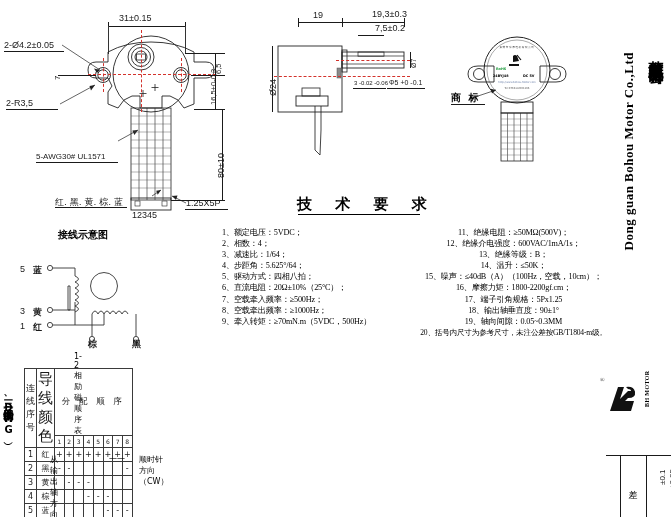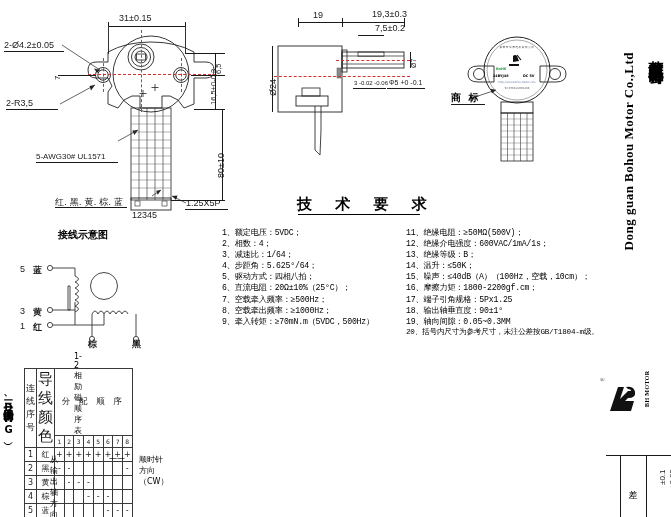--- a/index.html
+++ b/index.html
@@ -50,21 +50,21 @@
   .center-v {
     position:absolute; width:0;
     border-left:1px dashed #d3322c;
   }
 
   
   .spec-line {
     font-size: 8.2px;
     line-height: 11.1px;
     white-space: nowrap;
-    font-family: Liberation Mono, monospace;
+    font-family: Liberation Serif, serif;
     letter-spacing: -0.2px;
   }
   .req-title {
     font-size: 15px;
     font-weight: bold;
     letter-spacing: 9px;
     font-family: "DejaVu Sans", sans-serif;
   }
   .req-underline {
     position:absolute; height:1px; background:#000;
@@ -314,21 +314,21 @@
     <div class="spec-line">2、相数：4；</div>
     <div class="spec-line">3、减速比：1/64；</div>
     <div class="spec-line">4、步距角：5.625°/64；</div>
     <div class="spec-line">5、驱动方式：四相八拍；</div>
     <div class="spec-line">6、直流电阻：20Ω±10%（25°C）；</div>
     <div class="spec-line">7、空载牵入频率：≥500Hz；</div>
     <div class="spec-line">8、空载牵出频率：≥1000Hz；</div>
     <div class="spec-line">9、牵入转矩：≥70mN.m（5VDC，500Hz）</div>
   </div>
 
-  <div class="abs" style="left:184px; top:32px; width:215px;">
+  <div class="abs" style="left:184px; top:32px; width:215px;text-align:center;">
     <div class="spec-line">11、绝缘电阻：≥50MΩ(500V)；</div>
     <div class="spec-line">12、绝缘介电强度：600VAC/1mA/1s；</div>
     <div class="spec-line">13、绝缘等级：B；</div>
     <div class="spec-line">14、温升：≤50K；</div>
     <div class="spec-line">15、噪声：≤40dB（A）（100Hz，空载，10cm）；</div>
     <div class="spec-line">16、摩擦力矩：1800-2200gf.cm；</div>
     <div class="spec-line">17、端子引角规格：5Px1.25</div>
     <div class="spec-line">18、输出轴垂直度：90±1°</div>
     <div class="spec-line">19、轴向间隙：0.05~0.3MM</div>
     <div class="spec-line" style="font-size:7.6px;">20、括号内尺寸为参考尺寸，未注公差按GB/T1804-m级。</div>

